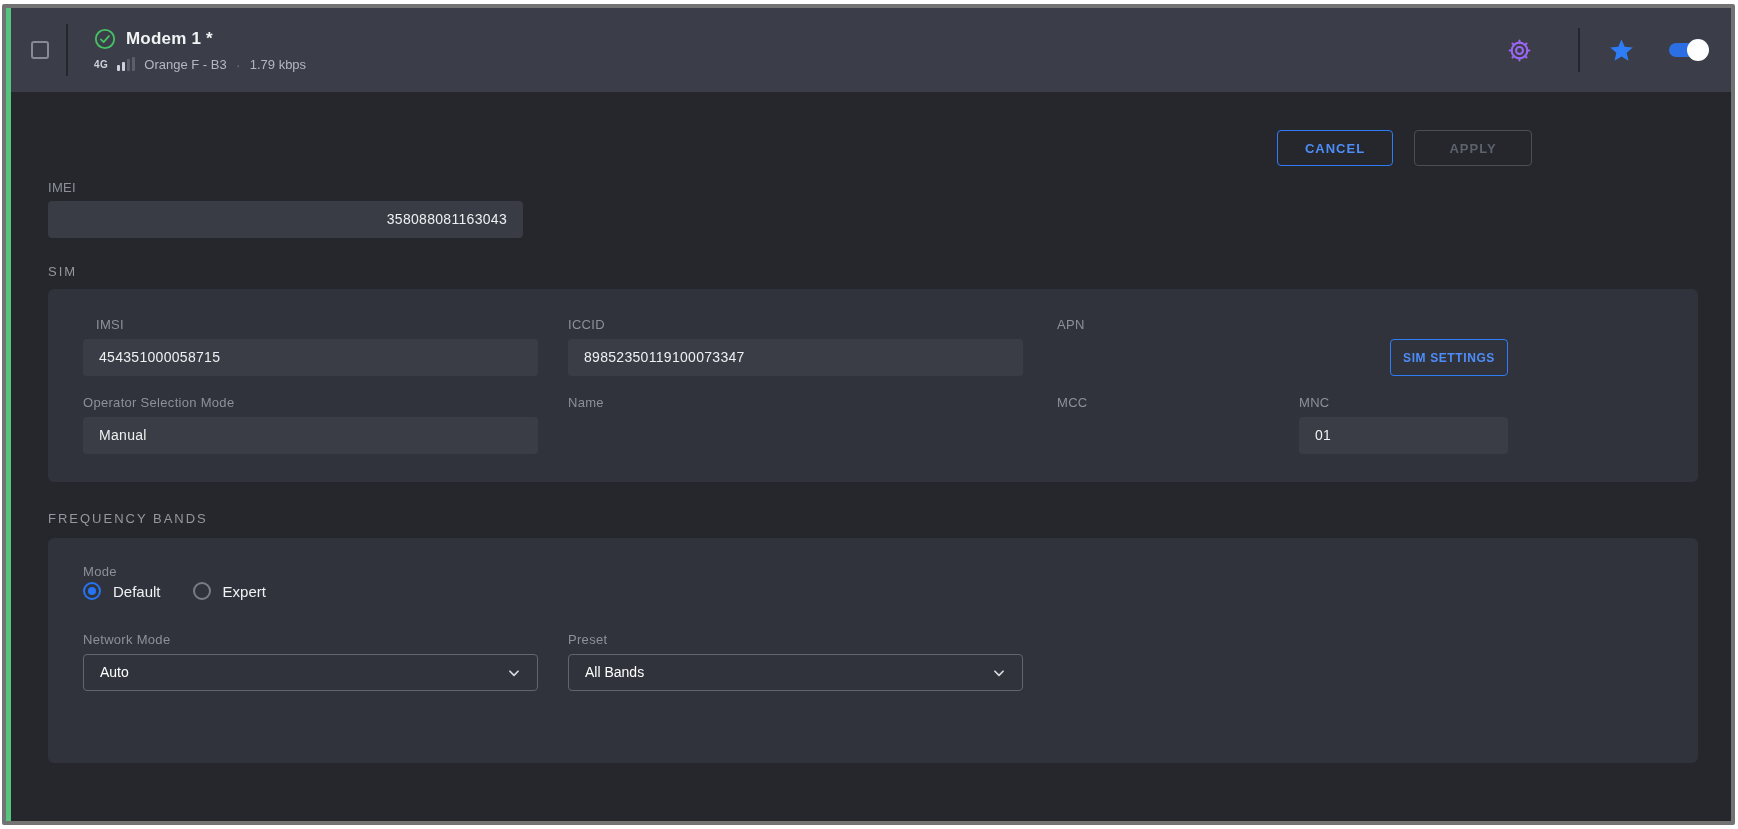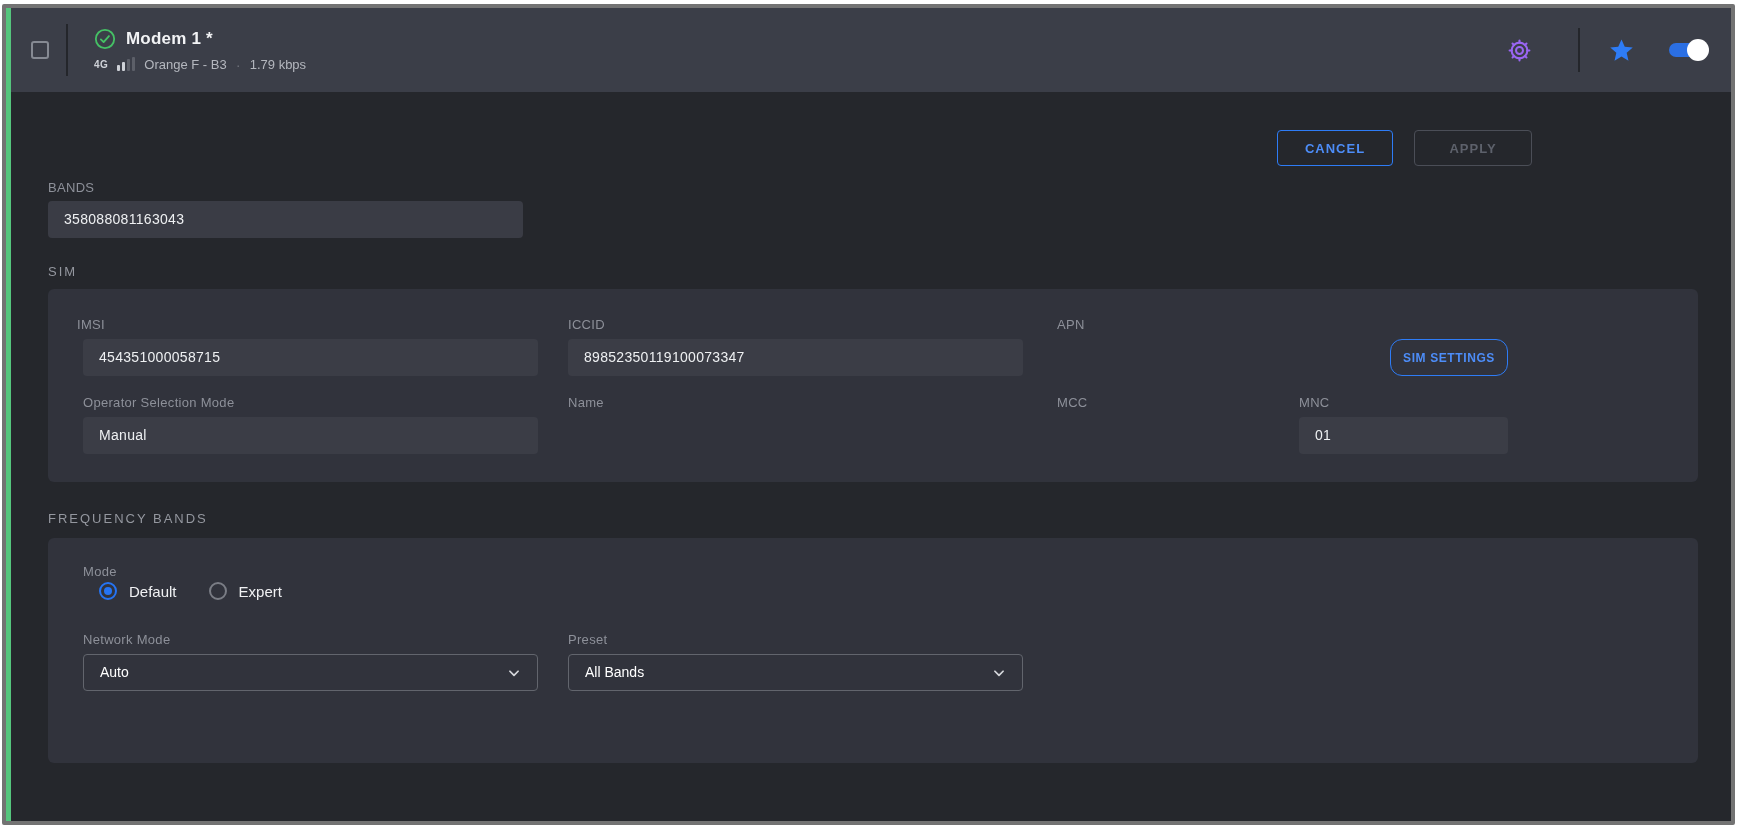--- a/index.html
+++ b/index.html
@@ -60,27 +60,27 @@
     position:absolute; height:37px; border-radius:4px; background:#3a3c45;
     color:#eef0f2; font-size:14px; line-height:37px; padding:0 16px;
     white-space:nowrap; overflow:hidden; letter-spacing:.3px; cursor:text;
   }
 
   .card { position:absolute; left:37px; width:1650px; background:#31333c; border-radius:6px; }
   .card .tfield { background:#3b3d46; }
 
   .btn-sim {
     position:absolute; left:1342px; top:50px; width:118px; height:37px;
-    border:1px solid #2e7cf6; border-radius:12px; background:transparent;
+    border:1px solid #2e7cf6; border-radius:4px; background:transparent;
     color:#4d8df8; font-size:12px; font-weight:bold; letter-spacing:.6px; cursor:pointer;
     font-family:"Liberation Sans", sans-serif;
   }
 
   
-  .radio-row { position:absolute; left:35px; top:44px; display:flex; align-items:center; gap:32px;margin-left:16px; }
+  .radio-row { position:absolute; left:35px; top:44px; display:flex; align-items:center; gap:32px; }
   .radio-opt { display:flex; align-items:center; gap:12px; cursor:pointer; }
   .radio { width:18px; height:18px; border-radius:50%; border:2px solid #7a7d85; position:relative; }
   .radio.checked { border-color:#2574f4; }
   .radio.checked::after {
     content:""; position:absolute; left:3px; top:3px; width:8px; height:8px;
     border-radius:50%; background:#2574f4;
   }
   .radio-label { color:#f0f1f3; font-size:15px; }
 
   .select {
@@ -148,27 +148,27 @@
         <div class="knob"></div>
       </div>
     </div>
   </div>
 
   <div class="content">
 
     <button class="btn btn-cancel">CANCEL</button>
     <button class="btn btn-apply">APPLY</button>
 
-    <div class="field-label" style="left:37px; top:88px;">BANDS</div>
-    <div class="tfield" style="left:37px; top:109px; width:475px;">358088081163043</div>
+    <div class="field-label" style="left:37px; top:88px;">IMEI</div>
+    <div class="tfield" style="left:37px; top:109px; width:475px;text-align:right;">358088081163043</div>
 
     <div class="section-label" style="left:37px; top:172px;">SIM</div>
 
     <div class="card" style="top:197px; height:193px;">
-      <div class="field-label" style="left:29px; top:28px;">IMSI</div>
+      <div class="field-label" style="left:48px; top:28px;">IMSI</div>
       <div class="tfield" style="left:35px; top:50px; width:455px;">454351000058715</div>
 
       <div class="field-label" style="left:520px; top:28px;">ICCID</div>
       <div class="tfield" style="left:520px; top:50px; width:455px;">89852350119100073347</div>
 
       <div class="field-label" style="left:1009px; top:28px;">APN</div>
 
       <button class="btn-sim">SIM SETTINGS</button>
 
       <div class="field-label" style="left:35px; top:106px;">Operator Selection Mode</div>

